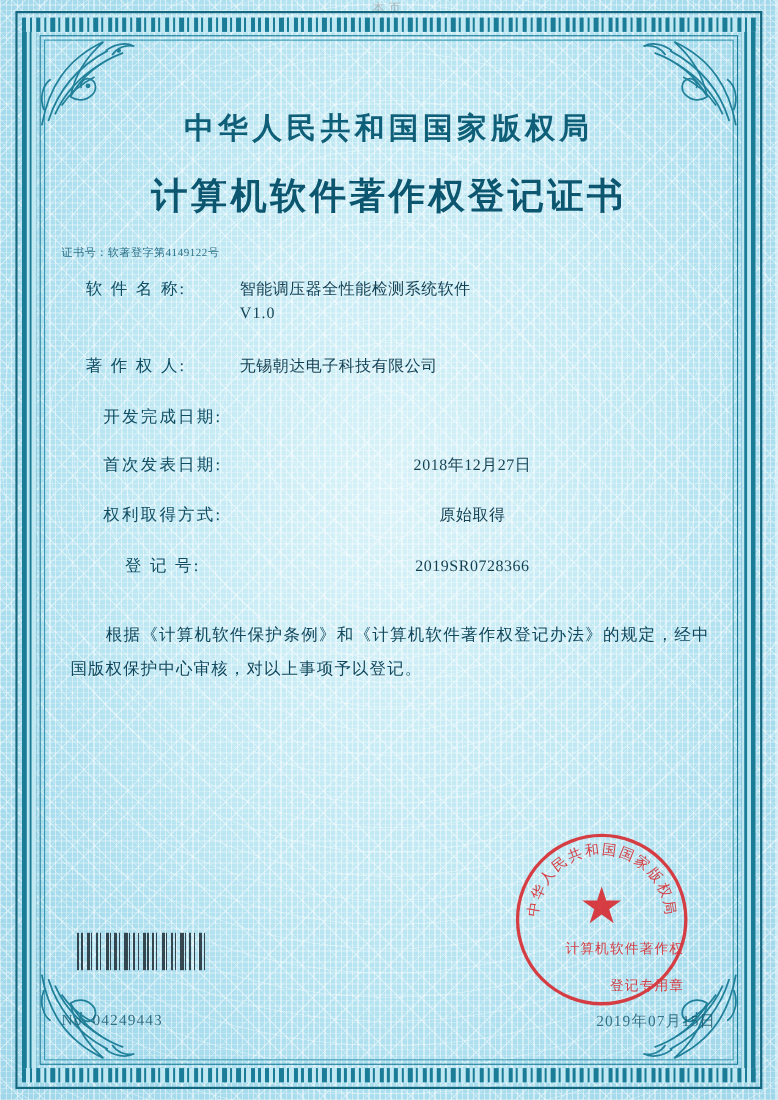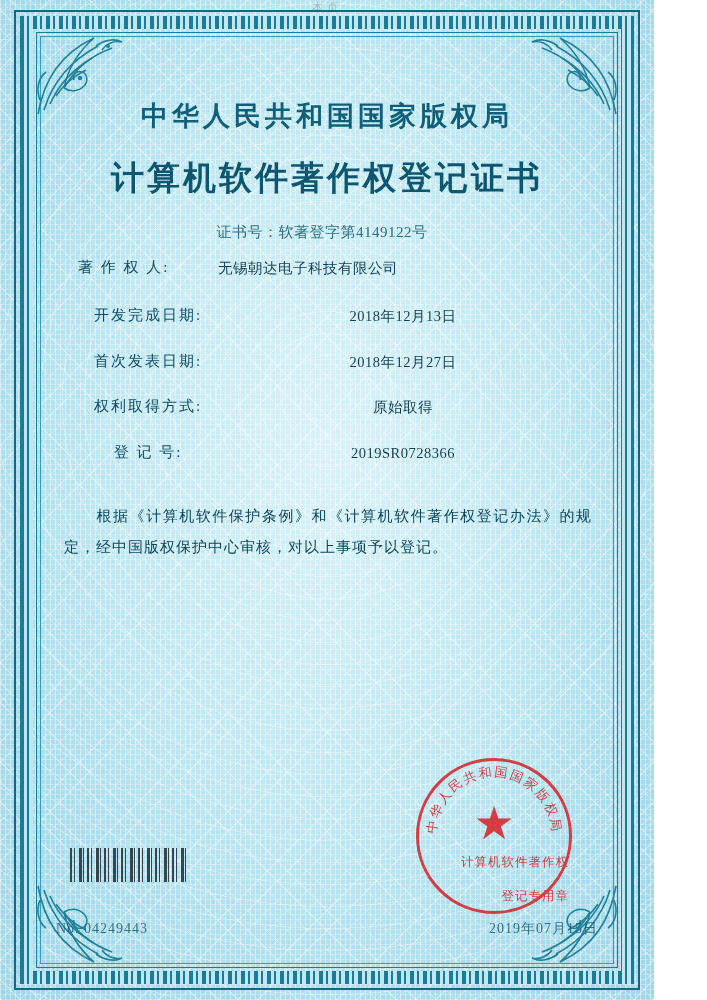--- a/index.html
+++ b/index.html
@@ -5,21 +5,21 @@
   html,body{margin:0;padding:0;}
   body{
     width:707px;height:1000px;
     background:#ffffff;
     font-family:"Liberation Serif", serif;
     overflow:hidden;
   }
 
   .cert{
     position:relative;
-    width:654px;height:1000px;
+    width:707px;height:1000px;
     background:
       repeating-linear-gradient(90deg, rgba(255,255,255,0.45) 0px, rgba(255,255,255,0.45) 1px, rgba(255,255,255,0) 1px, rgba(255,255,255,0) 5px),
       repeating-linear-gradient(0deg, rgba(255,255,255,0.25) 0px, rgba(255,255,255,0.25) 1px, rgba(255,255,255,0) 1px, rgba(255,255,255,0) 5px),
       radial-gradient(ellipse at 50% 45%, #d8f2f8 0%, #bfe8f3 45%, #a7dced 75%, #9fd6e9 100%);
     overflow:hidden;
   }
 
   
   .guilloche{
     position:absolute;inset:0;
@@ -82,22 +82,22 @@
   }
   .main-title{
     text-align:center;
     font-size:33px;
     letter-spacing:3px;
     color:#0c5670;
     font-weight:700;
     margin-top:22px;
   }
   .cert-no{
-    text-align:center;
-    font-size:15px;
+    text-align:left;
+    font-size:10px;
     color:#2b6f86;
     margin-top:22px;
     padding-right:10px;
     letter-spacing:.5px;
   }
 
   .fields{
     margin-top:16px;
     padding-left:22px;
     padding-right:10px;
@@ -289,29 +289,35 @@
 
     <div class="org-title">中华人民共和国国家版权局</div>
     <div class="main-title">计算机软件著作权登记证书</div>
 
     <div class="cert-no">
       <span>证书号：</span><span>软著登字第4149122号</span>
     </div>
 
     <div class="fields">
 
+      <div class="row">
+        <div class="lbl">软 件 名 称:</div>
+        <div class="val">
+          <span>智能调压器全性能检测系统软件</span>
+          <span class="v2">V1.0</span>
+        </div>
+      </div>
 
       <div class="row">
         <div class="lbl">著 作 权 人:</div>
         <div class="val">无锡朝达电子科技有限公司</div>
       </div>
 
       <div class="row tight">
         <div class="lbl">开发完成日期:</div>
-        <div class="val">2018年12月13日</div>
       </div>
 
       <div class="row tight">
         <div class="lbl">首次发表日期:</div>
         <div class="val">2018年12月27日</div>
       </div>
 
       <div class="row tight">
         <div class="lbl">权利取得方式:</div>
         <div class="val">原始取得</div>

